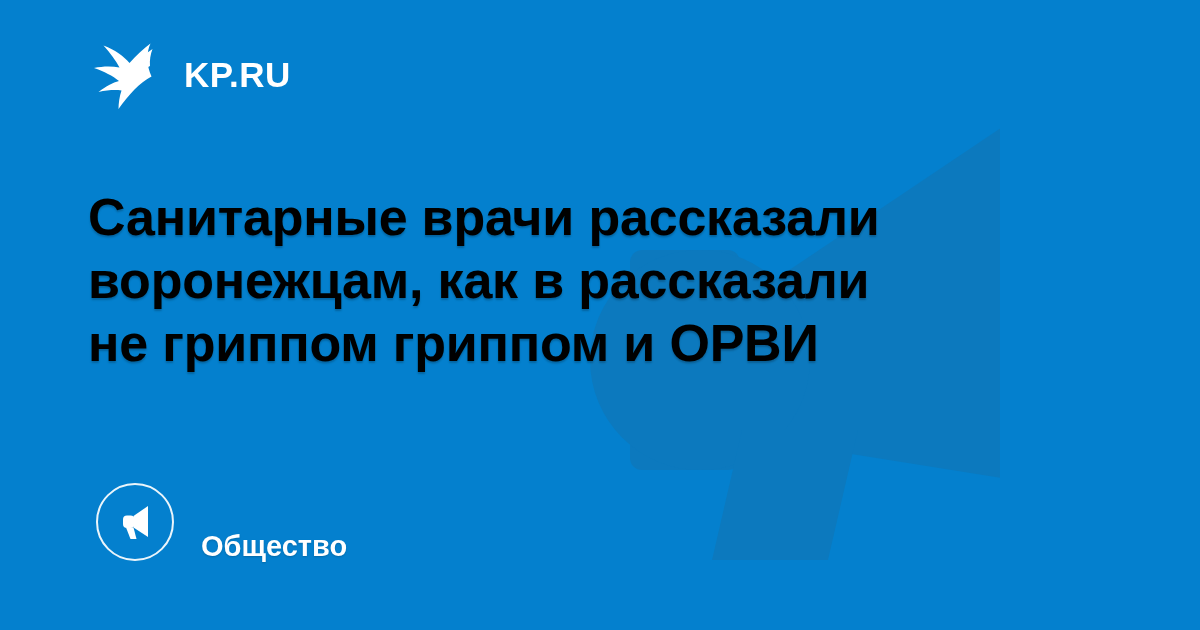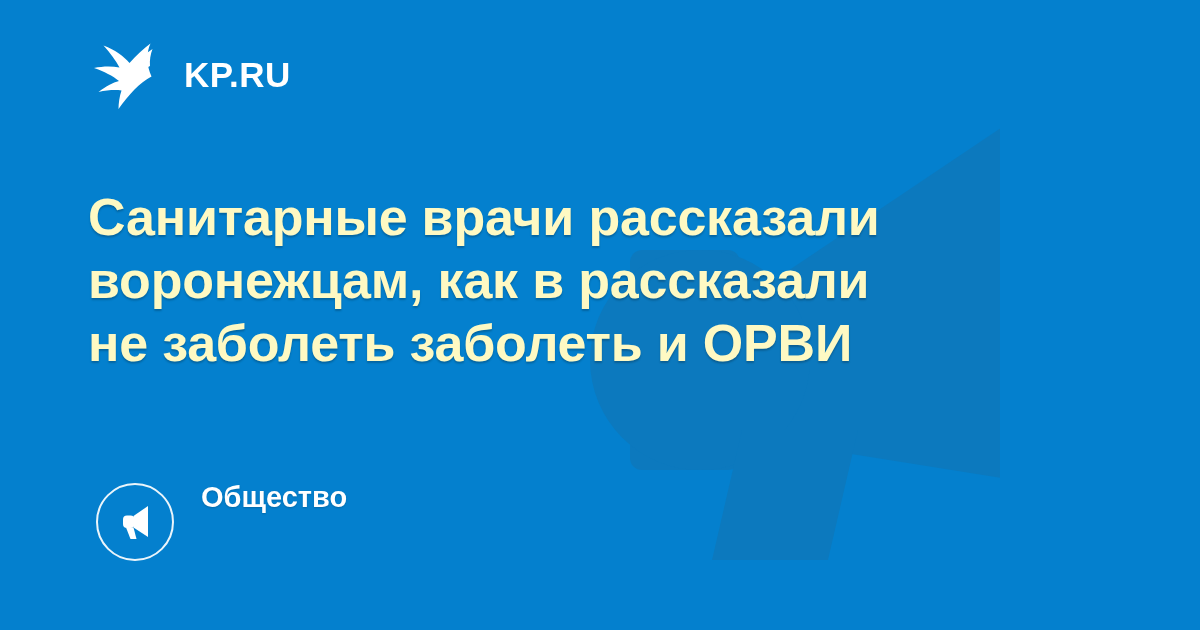--- a/index.html
+++ b/index.html
@@ -56,36 +56,36 @@
     white-space:nowrap;
   }
 
   
   .headline {
     position:absolute;
     top:186px;
     left:88px;
     width:960px;
     z-index:3;
-    color:#fef9c3;
+    color:#000000;
     font-size:52px;
     font-weight:bold;
     line-height:63px;
     letter-spacing:-0.2px;
     text-shadow:0 2px 2px rgba(0,0,0,0.22);
   }
   .headline-line { display:block; white-space:nowrap; }
 
   
   .category {
     position:absolute;
     left:96px;
     top:483px;
     display:flex;
-    align-items:flex-start;
+    align-items:flex-end;
     gap:27px;
     z-index:4;
   }
   .category-circle {
     width:78px;
     height:78px;
     border-radius:50%;
     border:2px solid rgba(255,255,255,0.92);
     display:flex;
     align-items:center;
@@ -137,21 +137,21 @@
                    C58.5 30 52 31.5 44 29 Z"></path>
         </g>
       </svg>
     </span>
     <span class="brand-word">KP.RU</span>
   </div>
 
   <h1 class="headline">
     <span class="headline-line">Санитарные врачи рассказали</span>
     <span class="headline-line">воронежцам, как в рассказали</span>
-    <span class="headline-line">не заболеть заболеть и ОРВИ</span>
+    <span class="headline-line">не гриппом гриппом и ОРВИ</span>
   </h1>
 
   <div class="category">
     <span class="category-circle">
       <svg viewBox="0 0 40 40" xmlns="http://www.w3.org/2000/svg" aria-hidden="true">
         <g fill="#ffffff">
           <path d="M33 4 L18.5 14 L18.5 25.5 L33 35 Z"></path>
           <rect x="8" y="13.5" width="11.5" height="12.5" rx="4"></rect>
           <path d="M11 25.5 L18.5 25.5 L21.5 37 L15.5 37 Z"></path>
         </g>

